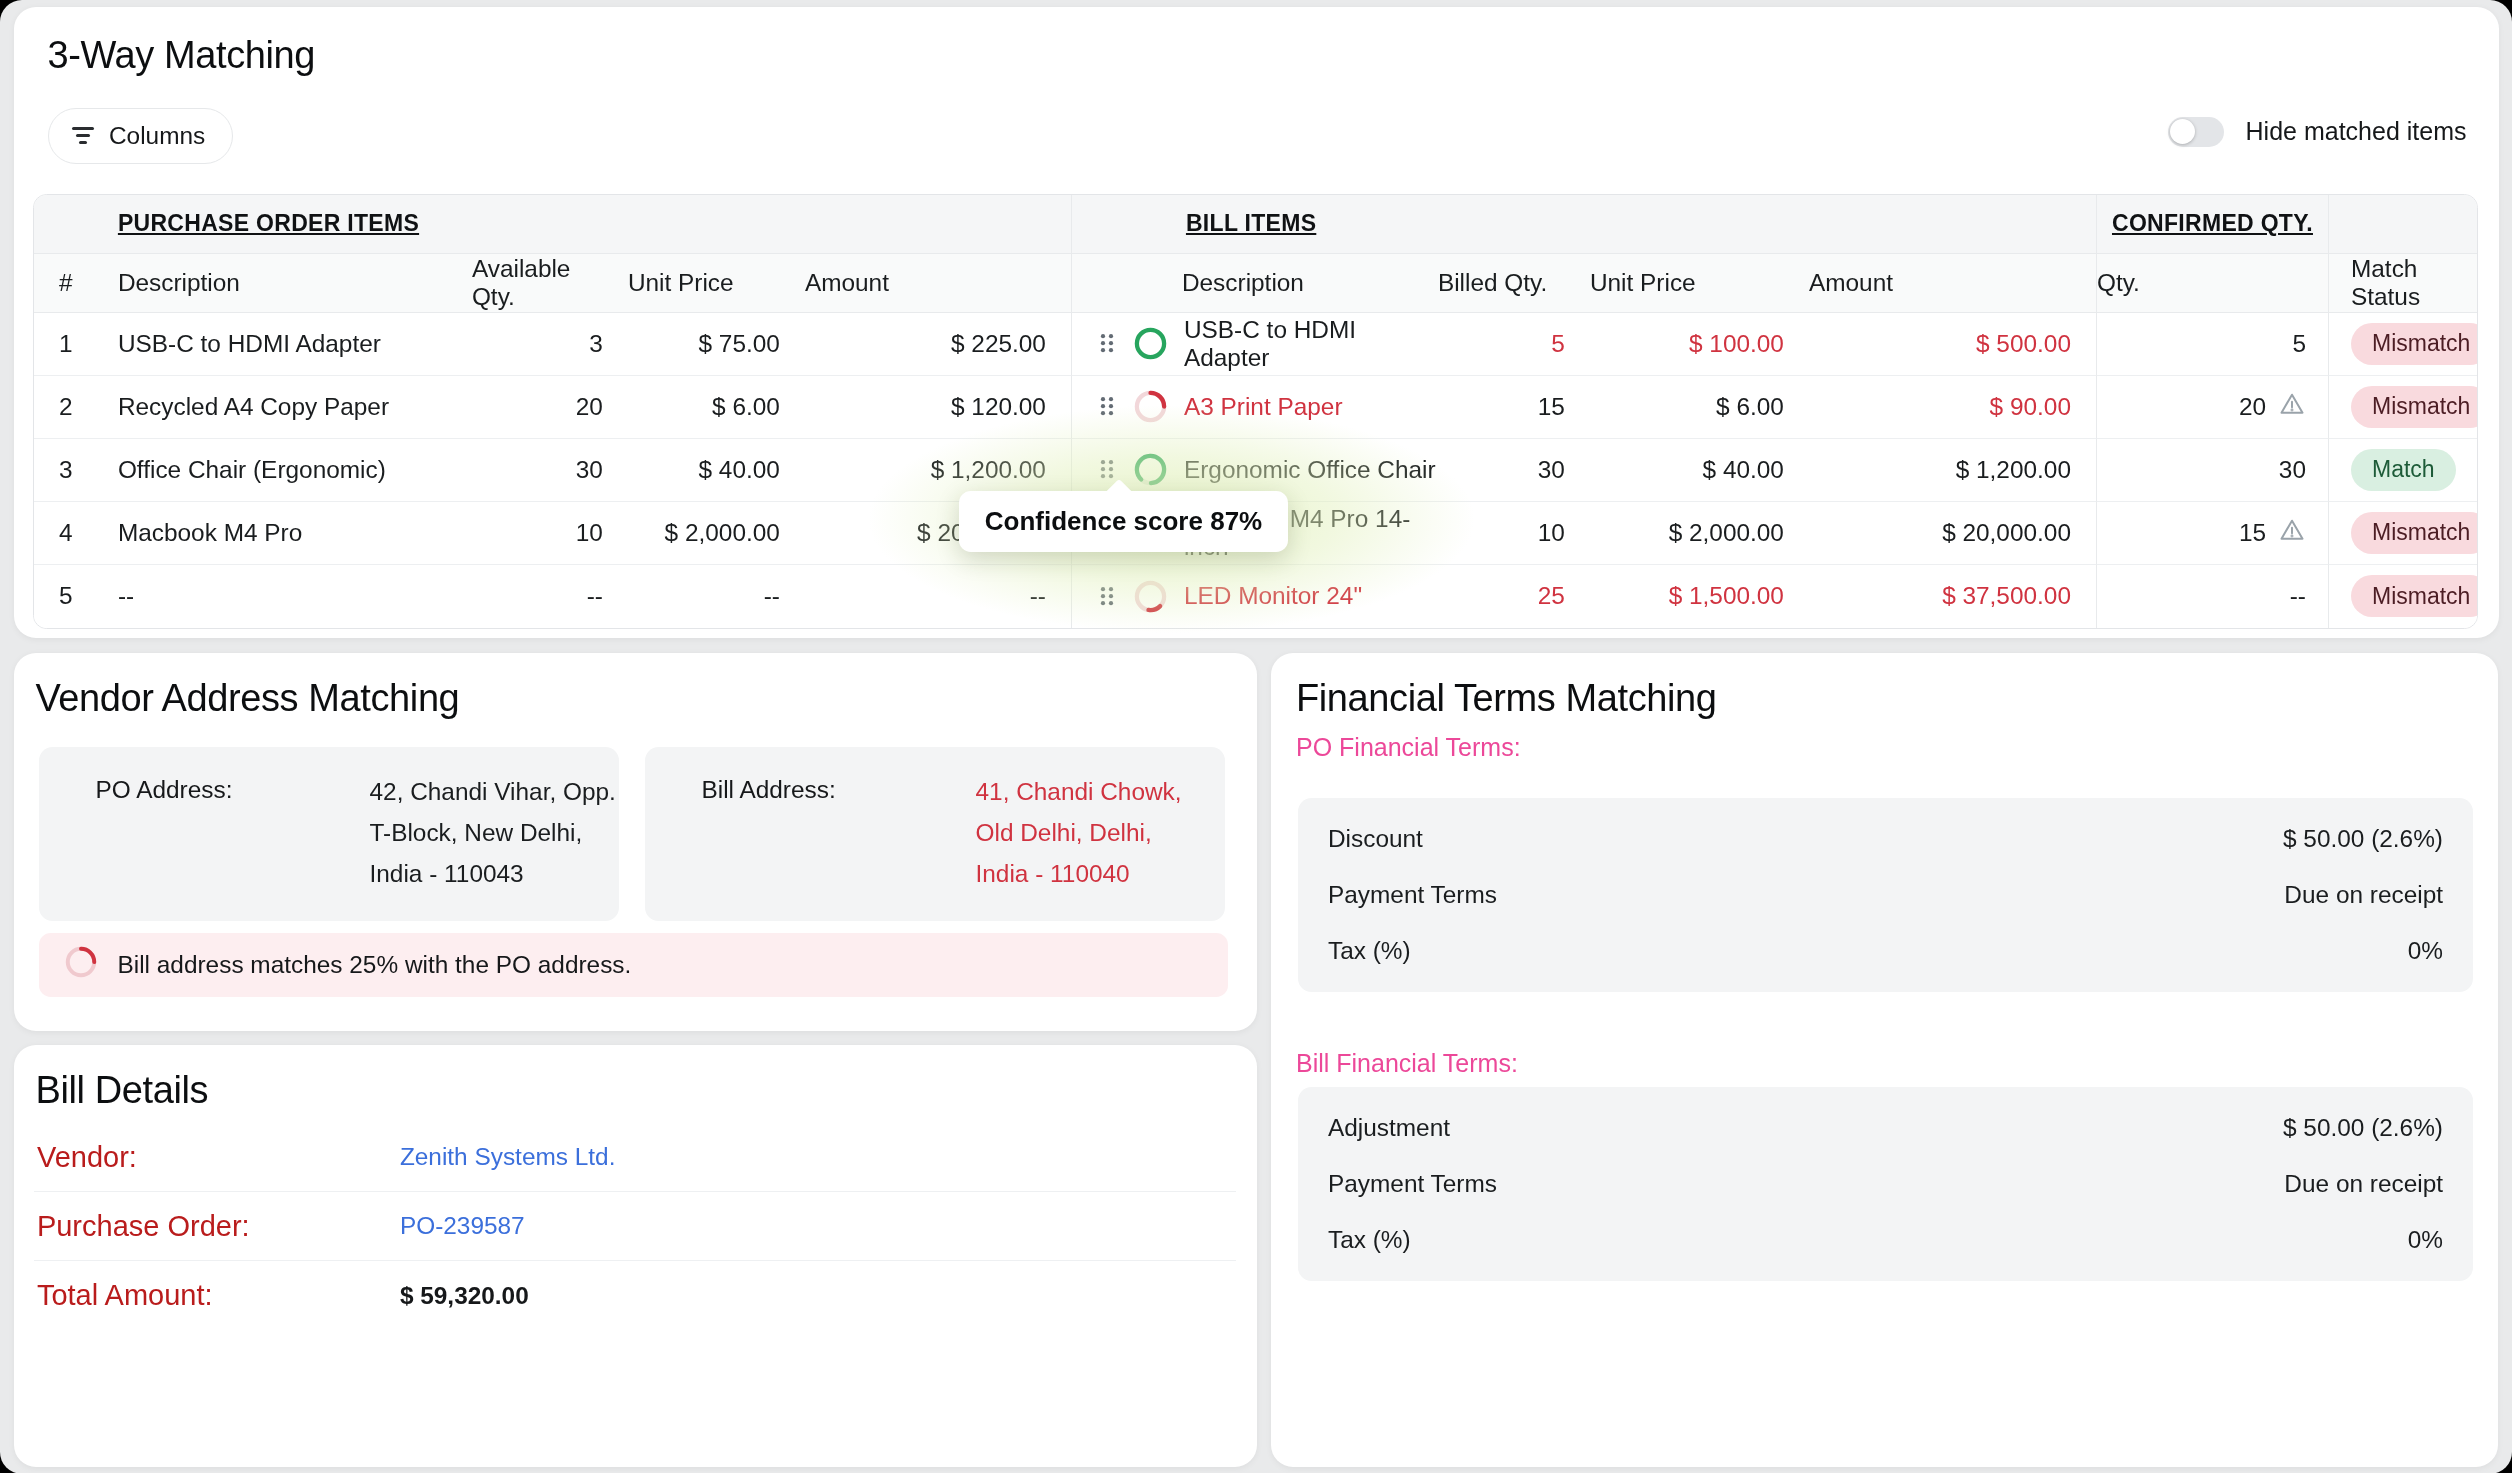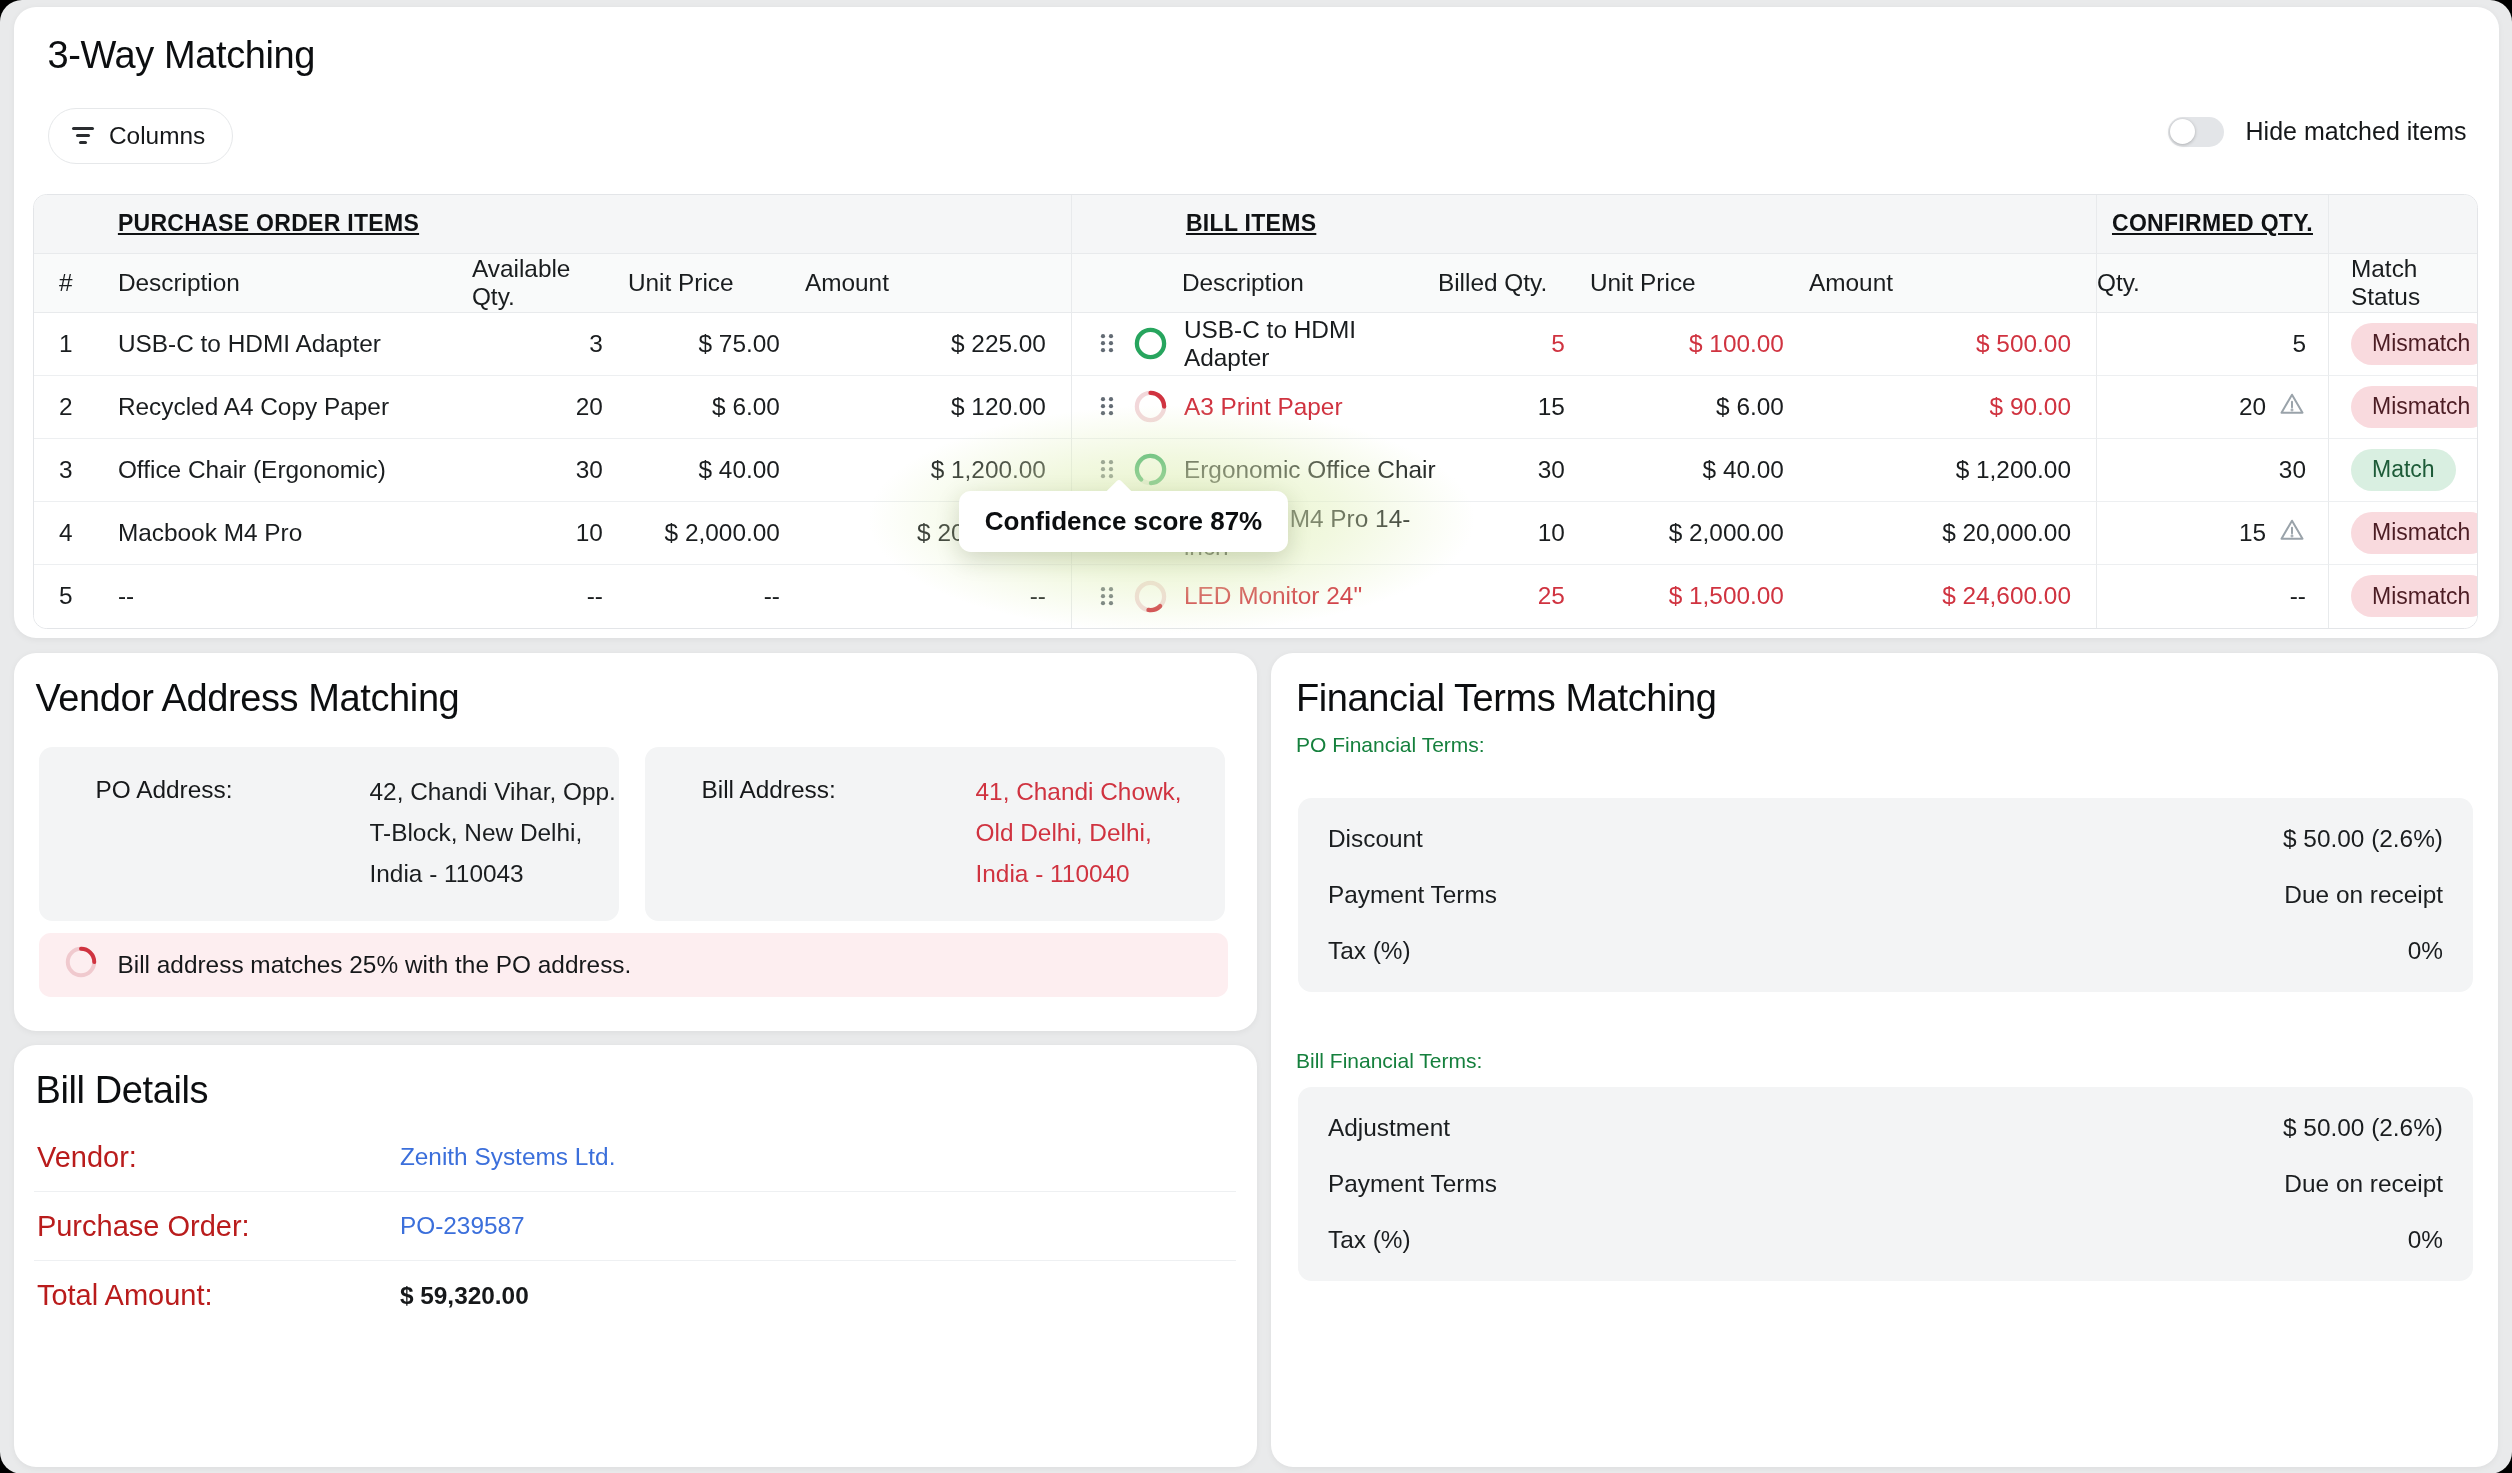--- a/index.html
+++ b/index.html
@@ -150,21 +150,21 @@
     border-bottom: 0.8px solid #eef0f2; padding: 0 3.4px;
   }
   .bd-row:last-child { border-bottom: none; }
   .bd-label { width: 363px; font-size: 29px; color: #b91c1c; }
   .bd-value { font-size: 24.4px; color: #16181a; }
   .bd-link { color: #3b6fdb; cursor: pointer; }
   .bd-strong { font-weight: 600; }
 
   
   .card-fin .section-title { position: absolute; left: 25px; top: 23.6px; }
-  .fin-sub { position: absolute; font-size: 21px; color: #15803d; }
+  .fin-sub { position: absolute; font-size: 25px; color: #ec4899; }
   .fin-sub.po { left: 25px; top: 80px; }
   .fin-sub.bill { left: 25px; top: 396px; }
   .fin-box {
     position: absolute; left: 27px; width: 1175px; height: 194px;
     background: #f3f4f5; border-radius: 13.5px; padding: 12.6px 30px;
     display: flex; flex-direction: column; justify-content: space-around;
   }
   .fin-box.po-box { top: 145px; }
   .fin-box.bill-box { top: 434px; }
   .fin-row { display: flex; align-items: center; justify-content: space-between; height: 56px; }
@@ -429,21 +429,21 @@
                   <svg viewBox="0 0 36 36" width="35" height="35">
                       <circle cx="18" cy="18" r="14" fill="none" stroke="#f2d7da" stroke-width="4.4"></circle>
                       <circle cx="18" cy="18" r="14" fill="none" stroke="#d03340" stroke-width="4.4" stroke-linecap="round" stroke-dasharray="13 88" transform="rotate(45 18 18)"></circle>
                     </svg>
                 </span>
                 <span class="red">LED Monitor 24"</span>
               </div>
             </td>
             <td class="num red">25</td>
             <td class="num red">$ 1,500.00</td>
-            <td class="num red">$ 24,600.00</td>
+            <td class="num red">$ 37,500.00</td>
             <td class="bl">
                 <div class="qty-cell-inner">
                   <span>--</span>
                 </div>
               </td>
             <td class="bl status-cell"><span class="badge mismatch">Mismatch</span></td>
           </tr>
 
         </tbody>
       </table>

